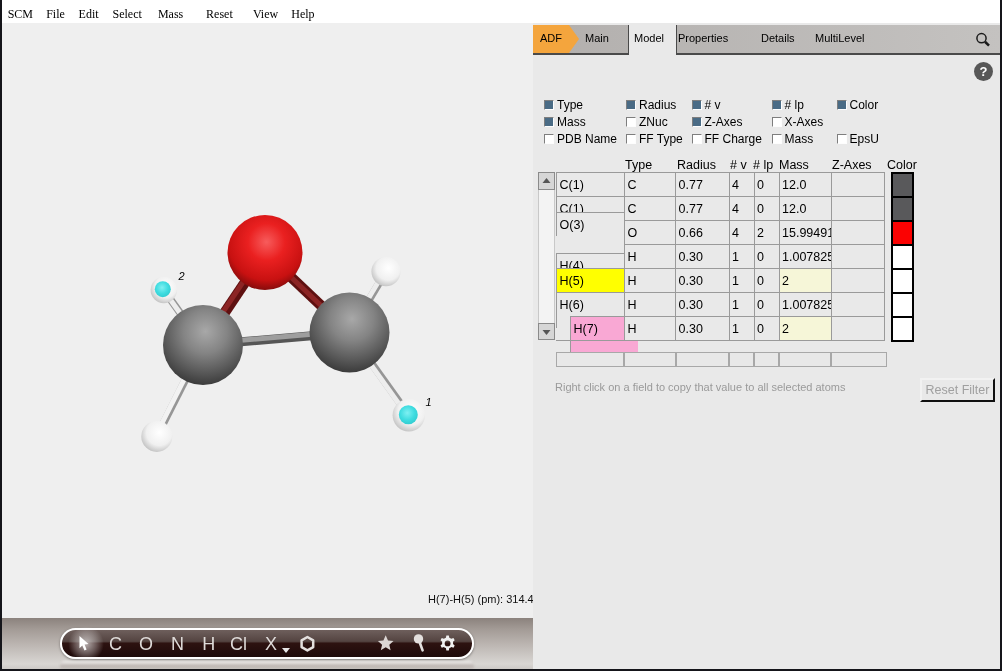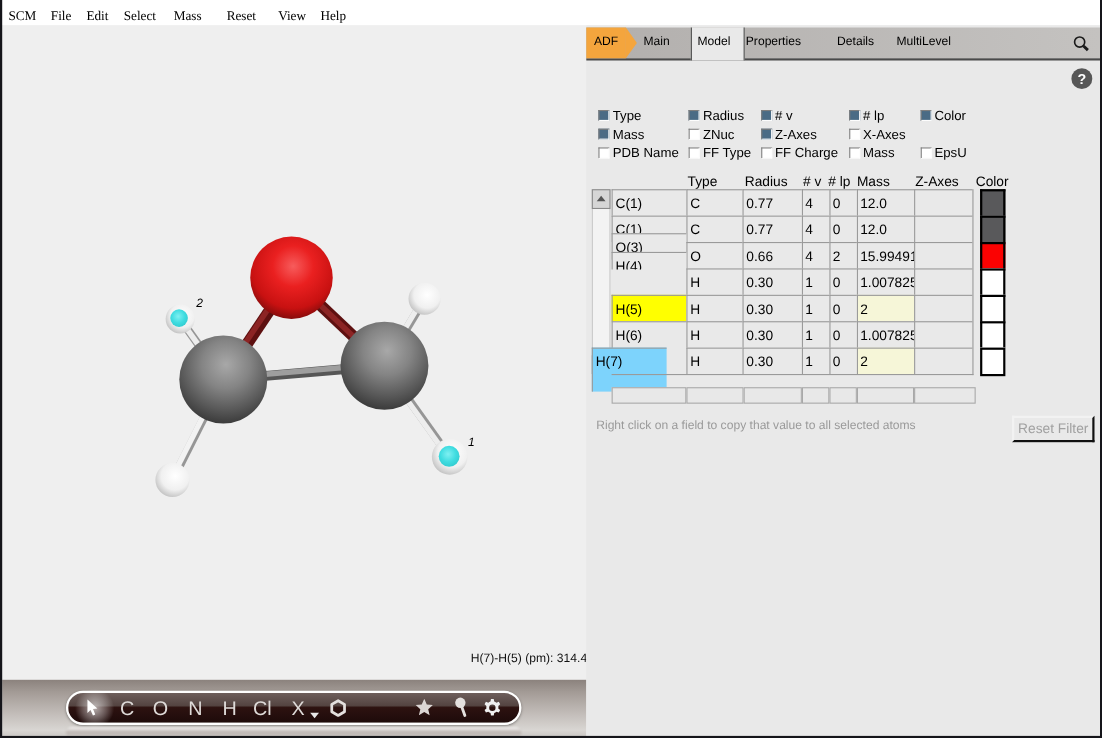--- a/index.html
+++ b/index.html
@@ -33,21 +33,21 @@
 
 .cb { position:absolute; width:10px; height:10px; background:#fff; border-top:1px solid #7e7e7e; border-left:1px solid #7e7e7e; border-bottom:1px solid #fdfdfd; border-right:1px solid #fdfdfd; }
 .cb.on { background:#4a6b85; }
 .cblbl { position:absolute; font-size:12px; }
 
 
 .sbtn { position:absolute; width:17px; height:17.5px; background:#d6d6d6; border:1px solid #8a8a8a; }
 .hdr { position:absolute; font-size:12.5px; color:#000; }
 .cell { position:absolute; border-left:1px solid #9a9a9a; border-top:1px solid #9a9a9a; background:#e9e9e9; font-size:12.5px; padding:4.5px 0 0 2.5px; overflow:hidden; white-space:nowrap; }
 
-#hint { position:absolute; left:9px; top:358px; font-size:11px; color:#9a9a9a;text-align:right; }
+#hint { position:absolute; left:22px; top:358px; font-size:11px; color:#9a9a9a;text-align:right; }
 #resetbtn { position:absolute; left:387px; top:355px; width:75px; height:24px; background:#e9e9e9; border-top:2px solid #f2f2f2; border-left:2px solid #f2f2f2; border-bottom:2px solid #101010; border-right:2px solid #101010; color:#a0a0a0; font-size:12.5px; text-align:center; line-height:20px; }
 
 
 #bleft { left:0; top:0; width:2px; height:671px; background:#15151a; }
 #bright { left:1000px; top:0; width:2px; height:671px; background:#15151a; }
 #bbottom { left:0; top:669px; width:1002px; height:2px; background:#15151a; }
 </style>
 </head>
 <body>
 <div id="win">
@@ -224,42 +224,42 @@
 <div class="cell" style="left:220.5px;top:173px;width:25.0px;height:24px">0</div>
 <div class="cell" style="left:245.5px;top:173px;width:52.0px;height:24px">12.0</div>
 <div class="cell" style="left:297.5px;top:173px;width:53.5px;height:24px"></div>
 <div class="cell" style="left:23px;top:189px;width:68px;height:24px">O(3)</div>
 <div class="cell" style="left:91px;top:197px;width:51px;height:24px">O</div>
 <div class="cell" style="left:142px;top:197px;width:53.5px;height:24px">0.66</div>
 <div class="cell" style="left:195.5px;top:197px;width:25.0px;height:24px">4</div>
 <div class="cell" style="left:220.5px;top:197px;width:25.0px;height:24px">2</div>
 <div class="cell" style="left:245.5px;top:197px;width:52.0px;height:24px">15.99491</div>
 <div class="cell" style="left:297.5px;top:197px;width:53.5px;height:24px"></div>
-<div class="cell" style="left:23px;top:206px;width:68px;height:16px">H(4)</div>
+<div class="cell" style="left:23px;top:230px;width:68px;height:16px">H(4)</div>
 <div class="cell" style="left:91px;top:221px;width:51px;height:24px">H</div>
 <div class="cell" style="left:142px;top:221px;width:53.5px;height:24px">0.30</div>
 <div class="cell" style="left:195.5px;top:221px;width:25.0px;height:24px">1</div>
 <div class="cell" style="left:220.5px;top:221px;width:25.0px;height:24px">0</div>
 <div class="cell" style="left:245.5px;top:221px;width:52.0px;height:24px">1.007825</div>
 <div class="cell" style="left:297.5px;top:221px;width:53.5px;height:24px"></div>
 <div class="cell" style="left:23px;top:245px;width:68px;height:24px;background:#ffff00">H(5)</div>
 <div class="cell" style="left:91px;top:245px;width:51px;height:24px">H</div>
 <div class="cell" style="left:142px;top:245px;width:53.5px;height:24px">0.30</div>
 <div class="cell" style="left:195.5px;top:245px;width:25.0px;height:24px">1</div>
 <div class="cell" style="left:220.5px;top:245px;width:25.0px;height:24px">0</div>
 <div class="cell" style="left:245.5px;top:245px;width:52.0px;height:24px;background:#f6f6d8">2</div>
 <div class="cell" style="left:297.5px;top:245px;width:53.5px;height:24px"></div>
 <div class="cell" style="left:23px;top:269px;width:68px;height:36px">H(6)</div>
 <div class="cell" style="left:91px;top:269px;width:51px;height:24px">H</div>
 <div class="cell" style="left:142px;top:269px;width:53.5px;height:24px">0.30</div>
 <div class="cell" style="left:195.5px;top:269px;width:25.0px;height:24px">1</div>
 <div class="cell" style="left:220.5px;top:269px;width:25.0px;height:24px">0</div>
 <div class="cell" style="left:245.5px;top:269px;width:52.0px;height:24px">1.007825</div>
 <div class="cell" style="left:297.5px;top:269px;width:53.5px;height:24px"></div>
-<div class="cell" style="left:5px;top:293px;width:68px;height:40px;background:#7dd3fc">H(7)</div>
+<div class="cell" style="left:37px;top:293px;width:68px;height:40px;background:#f9a8d4">H(7)</div>
 <div class="cell" style="left:91px;top:293px;width:51px;height:24px">H</div>
 <div class="cell" style="left:142px;top:293px;width:53.5px;height:24px">0.30</div>
 <div class="cell" style="left:195.5px;top:293px;width:25.0px;height:24px">1</div>
 <div class="cell" style="left:220.5px;top:293px;width:25.0px;height:24px">0</div>
 <div class="cell" style="left:245.5px;top:293px;width:52.0px;height:24px;background:#f6f6d8">2</div>
 <div class="cell" style="left:297.5px;top:293px;width:53.5px;height:24px"></div>
 <div style="position:absolute;left:351px;top:149px;width:1px;height:169px;background:#9a9a9a"></div>
 <div style="position:absolute;left:23px;top:317px;width:329px;height:1px;background:#9a9a9a"></div>
 <div style="position:absolute;left:357.5px;top:149px;width:23px;height:24px;background:#59595b;border:2px solid #000;border-bottom:0;"></div>
 <div style="position:absolute;left:357.5px;top:173px;width:23px;height:24px;background:#59595b;border:2px solid #000;border-bottom:0;"></div>

